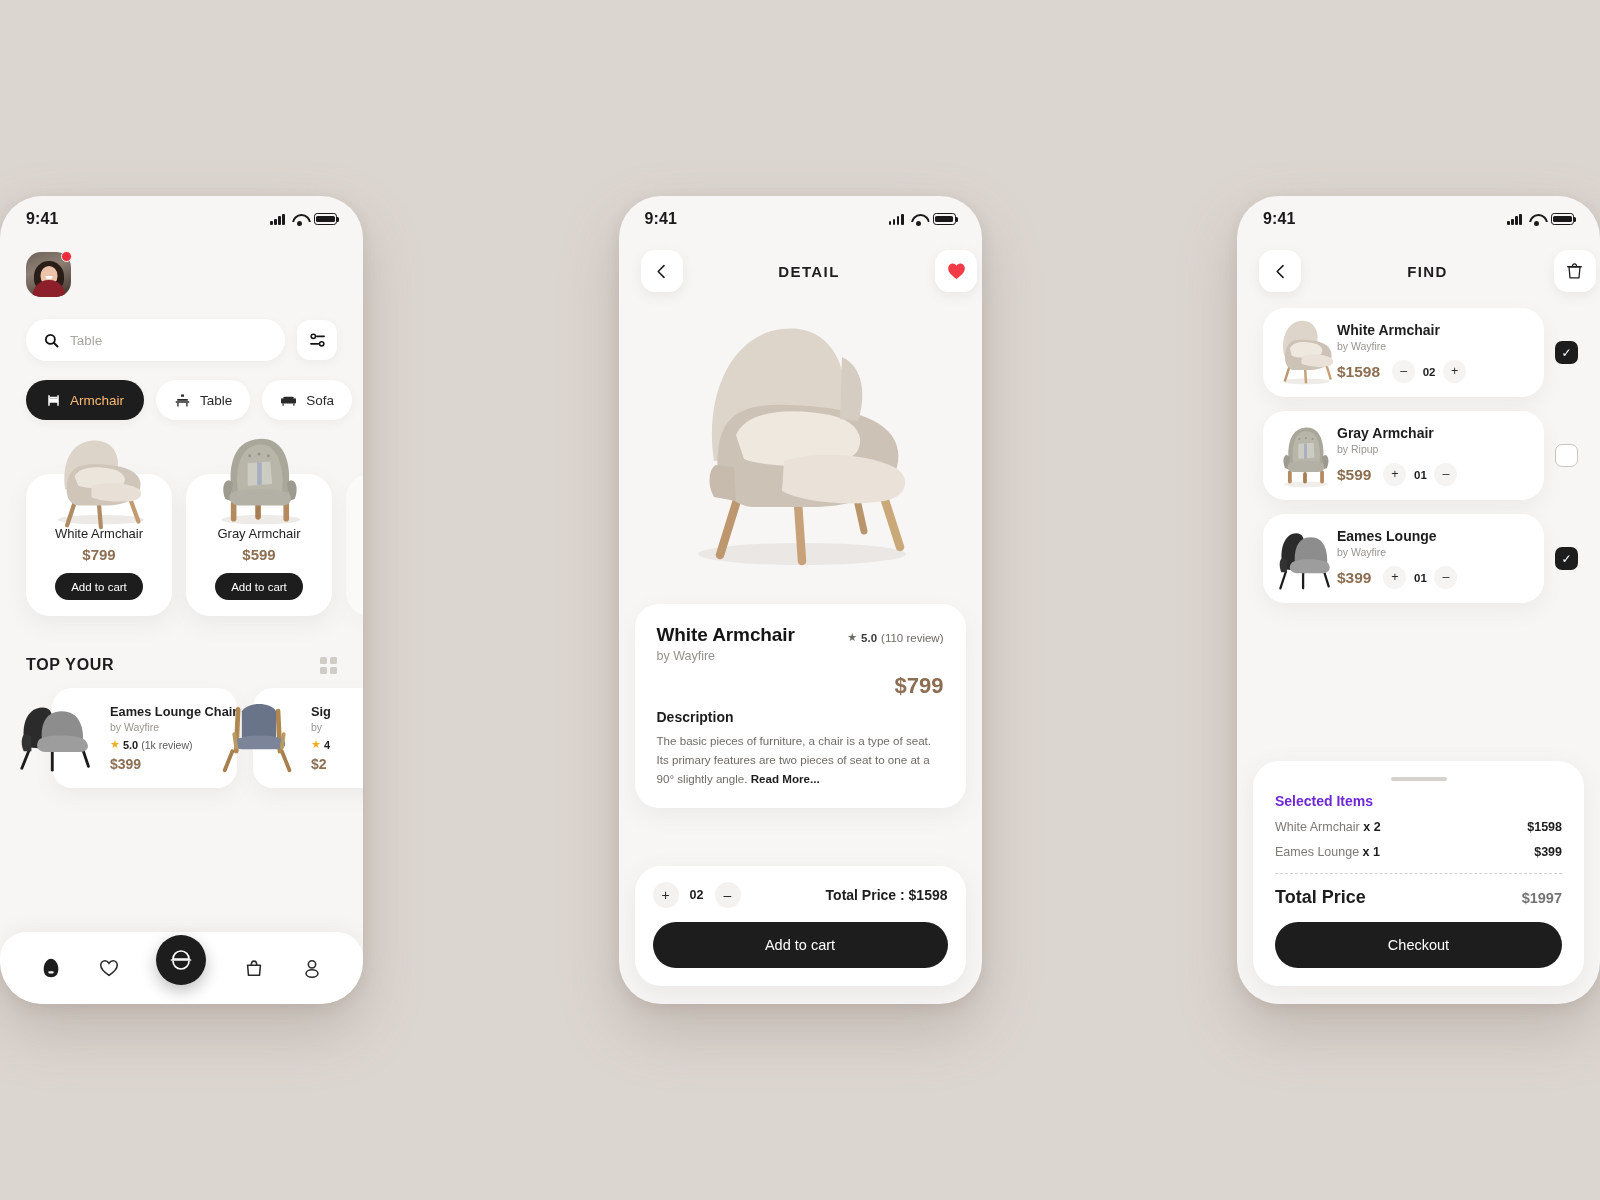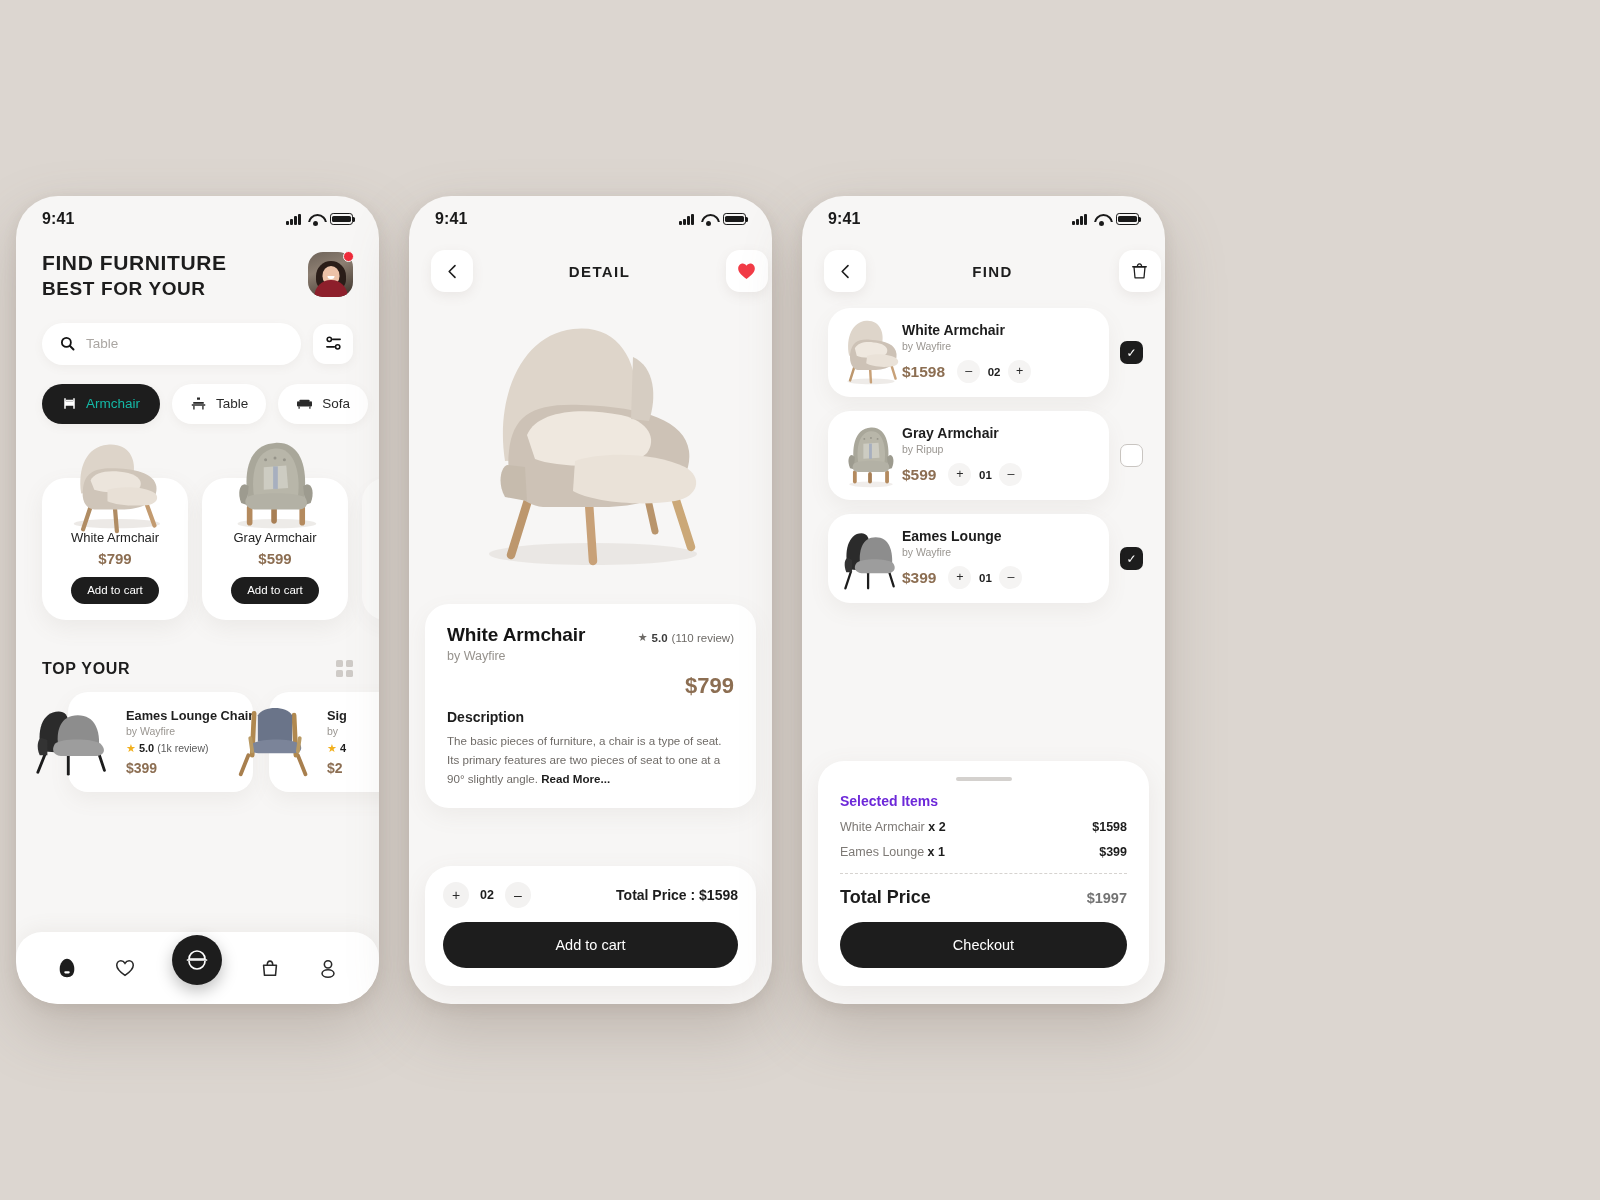--- a/index.html
+++ b/index.html
@@ -11,23 +11,22 @@
     font-family: "Liberation Sans", sans-serif;
     overflow: hidden;
     position: relative;
   }
 
   .stage {
     position: absolute;
     inset: 0;
     display: flex;
     align-items: center;
-    justify-content: flex-start;
-    gap: 30px;
-    margin-left: 16px;
+    justify-content: space-between;
+    gap: 74px;
   }
 
   
   .phone {
     position: relative;
     width: 363px;
     height: 808px;
     border-radius: 42px;
     background: #f7f6f5;
     box-shadow: 0 26px 60px rgba(120,105,95,.28), 0 4px 14px rgba(120,105,95,.14);
@@ -130,21 +129,21 @@
     box-shadow: 0 3px 10px rgba(130,115,105,.08);
   }
 
   .chips { padding: 19px 0 0 26px; display:flex; gap:12px; }
   .chip {
     height: 40px; border-radius: 20px; background:#fff; color:#2a2a2a;
     display:flex; align-items:center; gap:9px; padding: 0 18px;
     font-size: 13.5px; white-space:nowrap;
     box-shadow: 0 3px 10px rgba(130,115,105,.07); flex:none;
   }
-  .chip.active { background:#1d1d1d; color:#14b8a6; padding: 0 20px; }
+  .chip.active { background:#1d1d1d; color:#fdba74; padding: 0 20px; }
 
   
   .prodrow {
     padding: 0 0 0 26px; margin-top: 54px;
     display:flex; gap: 14px; position:relative;
   }
   .prodcard {
     width: 146px; flex:none; background:#fff; border-radius: 24px;
     padding: 52px 10px 16px 10px; text-align:center; position:relative;
     box-shadow: 0 8px 22px rgba(125,110,100,.09);
@@ -308,24 +307,20 @@
             <i></i>
           </span>
         <span class="wifi"></span>
         <span class="batt">
             <i></i>
           </span>
       </div>
     </div>
 
     <div class="s1-head">
-      <div class="title-block">
-        <h1>FIND FURNITURE</h1>
-        <h2>BEST FOR YOUR</h2>
-      </div>
       <div class="avatar-wrap">
         <div class="avatar">
           <span class="hair"></span>
             <span class="face2"></span>
             <span class="smile"></span>
             <span class="body"></span>
         </div>
         <span class="dot-badge"></span>
       </div>
     </div>

